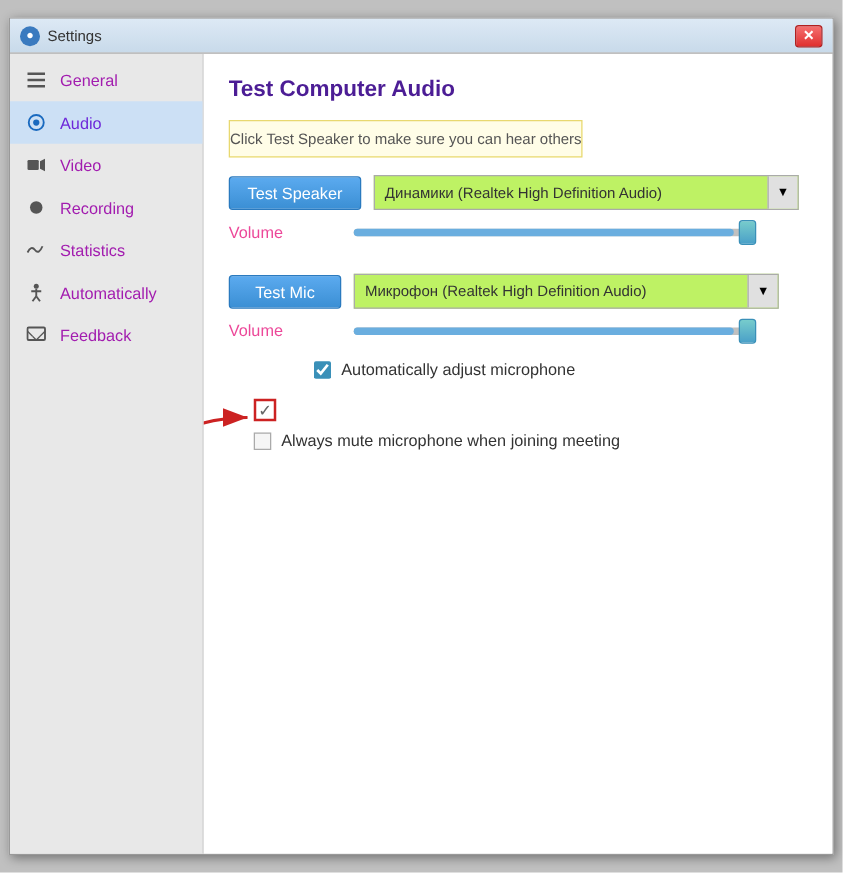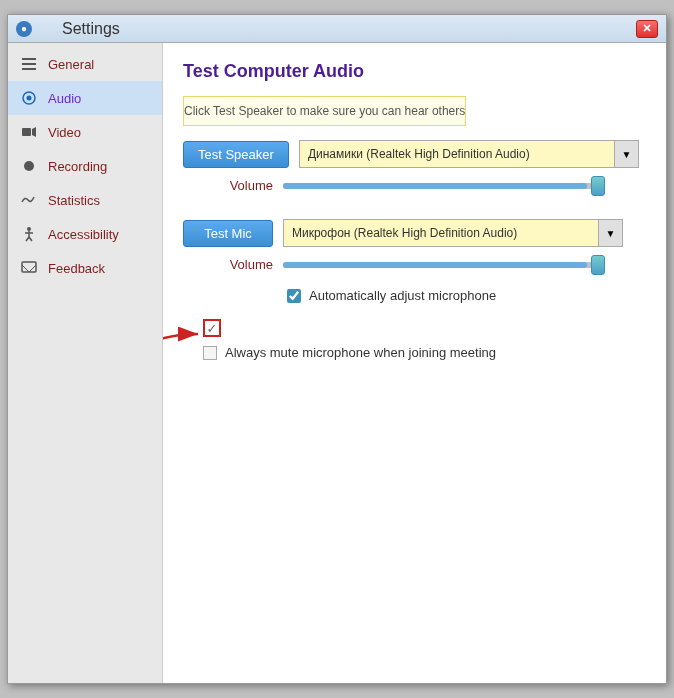--- a/index.html
+++ b/index.html
@@ -39,23 +39,22 @@
       background: #3a7abf;
       border-radius: 50%;
       display: flex;
       align-items: center;
       justify-content: center;
       color: white;
       font-size: 10px;
     }
     .titlebar-title {
       flex: 1;
-      font-size: 16px;
+      font-size: 12px;
       color: #333;
-      margin-left: 24px;
     }
     .titlebar-close {
       width: 22px;
       height: 18px;
       background: linear-gradient(to bottom, #f57070, #e03030);
       border: 1px solid #b02020;
       border-radius: 3px;
       display: flex;
       align-items: center;
       justify-content: center;
@@ -74,21 +73,21 @@
       background: #e8e8e8;
       border-right: 1px solid #ccc;
       padding-top: 4px;
       flex-shrink: 0;
     }
     .sidebar-item {
       display: flex;
       align-items: center;
       padding: 8px 12px;
       cursor: pointer;
-      color: #7f1d1d;
+      color: #a21caf;
       gap: 10px;
     }
     .sidebar-item.active {
       background: #cce0f5;
       color: #6d28d9;
     }
     .sidebar-icon {
       width: 18px;
       height: 18px;
       flex-shrink: 0;
@@ -134,21 +133,21 @@
       padding: 5px 14px;
       font-size: 13px;
       cursor: pointer;
       white-space: nowrap;
       min-width: 90px;
     }
     .device-select {
       display: flex;
       align-items: center;
       border: 1px solid #aaa;
-      background: #fef9c3;
+      background: #bef264;
       flex: 1;
       max-width: 340px;
     }
     .device-select-text {
       flex: 1;
       padding: 4px 8px;
       font-size: 12px;
       color: #333;
     }
     .device-select-arrow {
@@ -163,23 +162,22 @@
       font-size: 10px;
     }
     .volume-row {
       display: flex;
       align-items: center;
       margin-bottom: 16px;
       gap: 10px;
     }
     .volume-label {
       font-size: 13px;
-      color: #7f1d1d;
+      color: #ec4899;
       width: 90px;
-      text-align: right;
       flex-shrink: 0;
     }
     .slider-track {
       flex: 1;
       max-width: 320px;
       height: 6px;
       background: #c0c0c0;
       border-radius: 3px;
       position: relative;
     }
@@ -200,21 +198,21 @@
       cursor: pointer;
     }
     .section-divider {
       height: 10px;
     }
     .checkbox-row {
       display: flex;
       align-items: center;
       gap: 8px;
       margin-bottom: 8px;
-      margin-left: 104px;
+      margin-left: 68px;
     }
     .checkbox-input {
       width: 14px;
       height: 14px;
       cursor: pointer;
       accent-color: #3a90b8;
     }
     .checkbox-label {
       font-size: 13px;
       color: #333;
@@ -310,21 +308,21 @@
       <div class="sidebar-item">
         <span class="sidebar-icon">
           <svg width="16" height="16" viewBox="0 0 16 16">
               <circle cx="8" cy="3" r="2" fill="#555"></circle>
               <line x1="8" y1="5" x2="8" y2="11" stroke="#555" stroke-width="1.5"></line>
               <line x1="4" y1="7" x2="12" y2="7" stroke="#555" stroke-width="1.5"></line>
               <line x1="8" y1="11" x2="5" y2="15" stroke="#555" stroke-width="1.5"></line>
               <line x1="8" y1="11" x2="11" y2="15" stroke="#555" stroke-width="1.5"></line>
             </svg>
         </span>
-        <span class="sidebar-label">Accessibility</span>
+        <span class="sidebar-label">Automatically</span>
       </div>
 
       <div class="sidebar-item">
         <span class="sidebar-icon">
           <svg width="16" height="16" viewBox="0 0 16 16">
               <rect x="1" y="2" width="14" height="10" rx="1" fill="none" stroke="#555" stroke-width="1.5"></rect>
               <line x1="1" y1="5" x2="5" y2="9" stroke="#555" stroke-width="1"></line>
               <line x1="15" y1="5" x2="11" y2="9" stroke="#555" stroke-width="1"></line>
               <line x1="5" y1="9" x2="8" y2="12" stroke="#555" stroke-width="1"></line>
               <line x1="11" y1="9" x2="8" y2="12" stroke="#555" stroke-width="1"></line>

